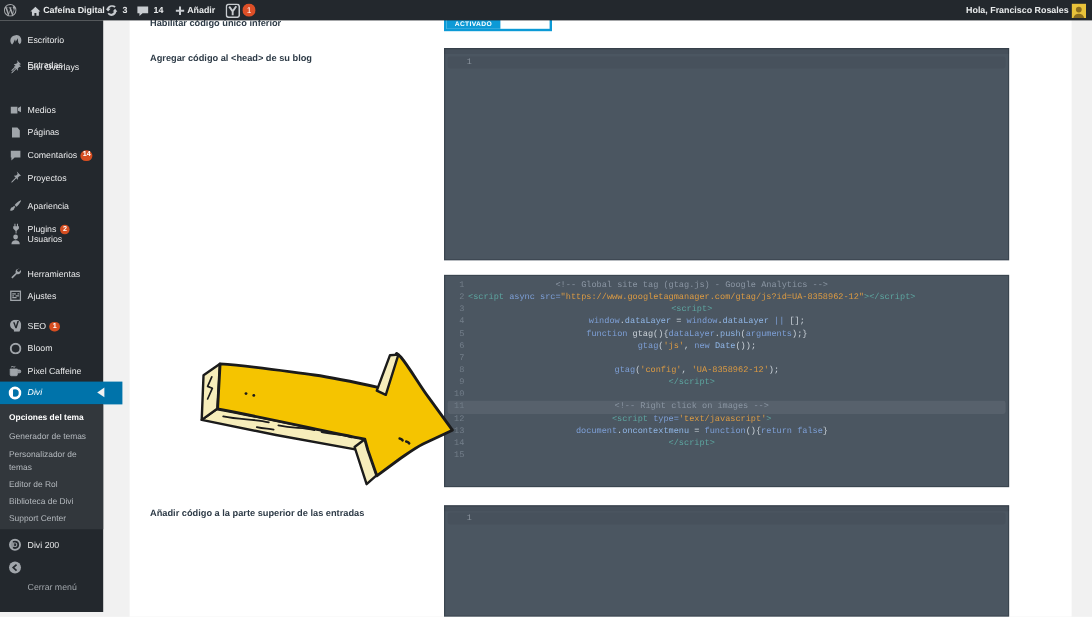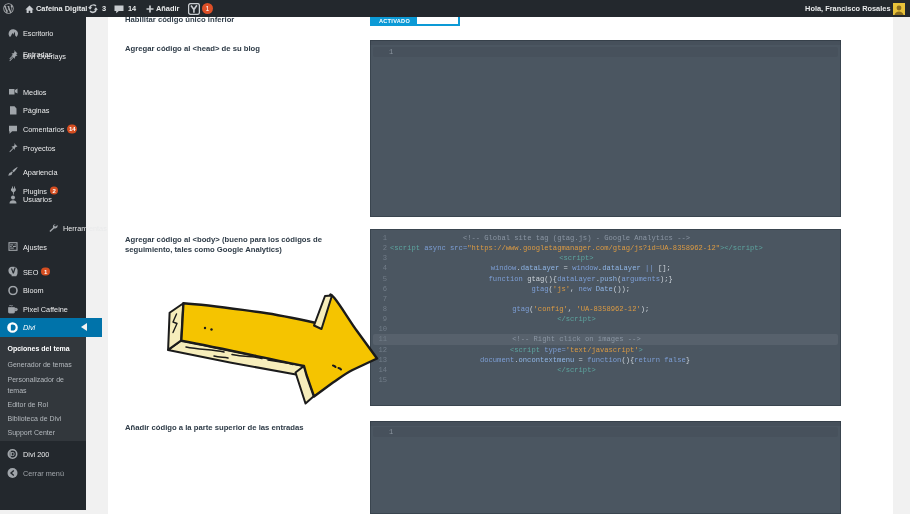--- a/index.html
+++ b/index.html
@@ -58,21 +58,20 @@
       <div class="on">ACTIVADO</div>
     </div>
 
   <div class="lbl" style="left:125px; top:44px;">Agregar código al &lt;head&gt; de su blog</div>
   <div class="codeblock" style="top:40px; height:176.5px;">
     <div style="position:absolute;left:0;top:0;width:471px;height:4.5px;background:rgba(0,0,0,0.06);"></div>
     <div class="cm-band" style="top:7px;"></div>
   </div>
   <div class="gut1" style="left:389px; top:47.5px;">1</div>
 
-  <div class="lbl" style="left:125px; top:235px; line-height:10px;">Agregar código al &lt;body&gt; (bueno para los códigos de<br>seguimiento, tales como Google Analytics)</div>
   <div class="codeblock" id="code2block" style="top:228.5px; height:177.5px;">
     <div class="cm-band" style="top:105.9px; height:10.15px; background:rgba(255,255,255,0.07);"></div>
   </div>
   <div class="abs mono" style="left:370px; top:232.9px; width:17px; text-align:right; color:#727d89;">1
 2
 3
 4
 5
 6
 7
@@ -182,21 +181,21 @@
       </div>
     <div class="mi" style="top:173px;">
         <span class="ico">
           <svg width="10" height="10" viewBox="0 0 10 10">
             <circle fill="#a0a5aa" cx="5" cy="3" r="2"></circle>
             <path fill="#a0a5aa" d="M1.5 9c0-2 1.5-3.2 3.5-3.2S8.5 7 8.5 9z"></path>
           </svg>
         </span>
         <span class="txt">Usuarios</span>
       </div>
-    <div class="mi" style="top:201.6px;margin-left:40px;">
+    <div class="mi" style="top:201.6px;">
         <span class="ico">
           <svg width="10" height="10" viewBox="0 0 10 10">
             <path fill="#a0a5aa" d="M8.5 1.6a2.6 2.6 0 0 0-3.4 3.3L1.4 8.6l1 1 3.7-3.7A2.6 2.6 0 0 0 9.4 2.5L7.8 4.1 6 3.4 6.9 1.7z"></path>
           </svg>
         </span>
         <span class="txt">Herramientas</span>
       </div>
     <div class="mi" style="top:220.3px;">
         <span class="ico">
           <svg width="10" height="10" viewBox="0 0 10 10">
@@ -258,21 +257,21 @@
         </span>
         <span class="txt">Divi 200</span>
       </div>
     <div class="mi" style="top:446.6px;">
         <span class="ico">
           <svg width="11" height="11" viewBox="0 0 11 11">
             <circle cx="5.5" cy="5.5" r="5" fill="#a0a5aa"></circle>
             <path d="M6.8 3 4 5.5 6.8 8" stroke="#23282d" stroke-width="1.4" fill="none"></path>
           </svg>
         </span>
-        <span class="txt" style="color:#a0a5aa;">Cerrar menú</span>
+        <span class="txt" style="color:#a0a5aa;margin-top:16px;">Cerrar menú</span>
       </div>
   </div>
 
   <div class="abs" id="adminbar">
     <span class="ab-i" style="left:3px; top:3px; width:11px; height:11px;">
         <svg width="11" height="11" viewBox="0 0 20 20">
           <path fill="#a7aaad" d="M10 .5a9.5 9.5 0 1 0 0 19 9.5 9.5 0 0 0 0-19zM2 10c0-1.2.25-2.3.7-3.3l3.8 10.4A8 8 0 0 1 2 10zm8 8c-.8 0-1.5-.1-2.3-.3l2.4-7 2.5 6.7v.15A8 8 0 0 1 10 18zm1.1-11.8c.5 0 .9-.07.9-.07.4-.05.36-.67-.05-.65 0 0-1.3.1-2.1.1-.8 0-2.1-.1-2.1-.1-.4-.02-.5.6-.04.65 0 0 .4.05.8.07l1.2 3.3L8 14.6 5.1 6.2c.5 0 .9-.07.9-.07.4-.05.36-.67-.05-.65 0 0-1.3.1-2.1.1h-.5A8 8 0 0 1 10 2c2 0 3.9.8 5.3 2.1h-.1c-.8 0-1.3.65-1.3 1.35 0 .65.4 1.2.8 1.8.3.5.65 1.2.65 2.1 0 .65-.25 1.4-.6 2.5l-.75 2.5zm2.8 10.7 2.45-7.1c.45-1.15.6-2.05.6-2.85 0-.3-.02-.57-.05-.82A8 8 0 0 1 18 10a8 8 0 0 1-4 6.9z"></path>
         </svg>
       </span>
     <span class="ab-i" style="left:24px; top:4px; width:10px; height:10px;">

